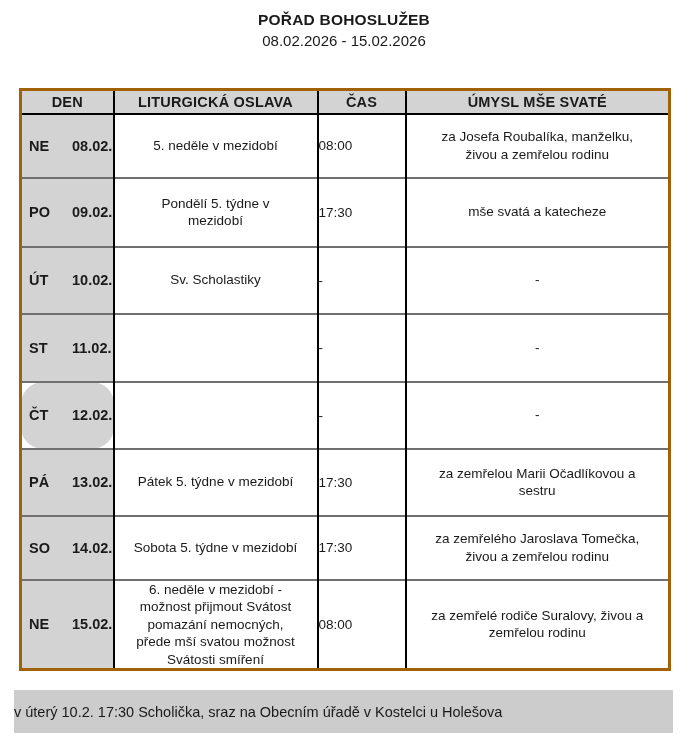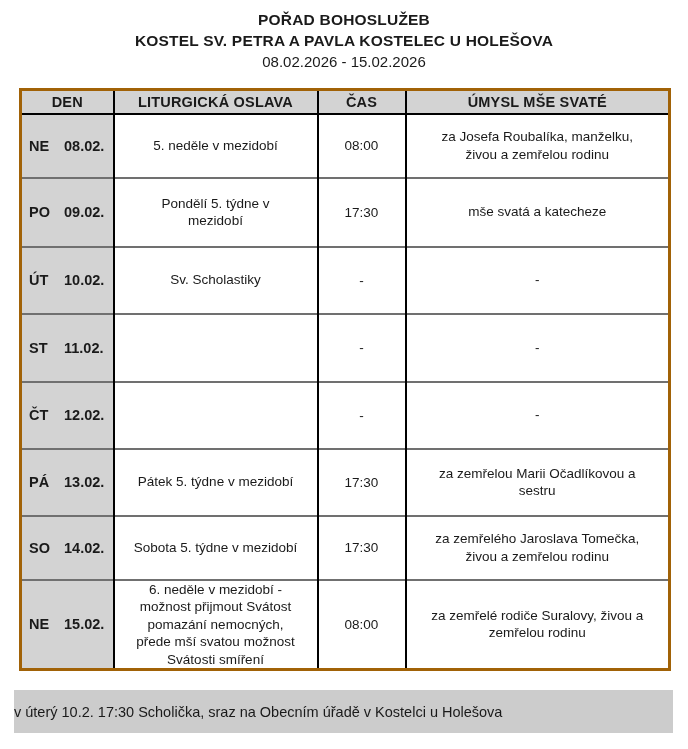--- a/index.html
+++ b/index.html
@@ -72,43 +72,42 @@
     border-top: 2px solid #707070;
   }
   table.schedule td {
     vertical-align: middle;
     height: 66px;
   }
   table.schedule tr.row-0 td { height: 64px; }
   table.schedule tr.row-1 td { height: 69px; }
   table.schedule tr.row-2 td { height: 67px; }
   table.schedule tr.row-3 td { height: 68px; }
-  table.schedule tr.row-4 td { height: 67px; }
+  table.schedule tr.row-4 td { height: 67px; border-radius: 22px; }
   table.schedule tr.row-5 td { height: 67px; }
   table.schedule tr.row-6 td { height: 64px; }
   table.schedule tr.row-7 td { height: 90px; }
 
   td.den {
     background: #d3d3d3;
     font-weight: bold;
     font-size: 14.5px;
     padding-left: 7px;
     white-space: nowrap;
   }
   td.den .abbr { display: inline-block; min-width: 26px; }
-  td.den .date { display: inline-block; margin-left: 9px; text-align: right; }
+  td.den .date { display: inline-block; margin-left: 17px; text-align: right; }
 
   td.oslava, td.umysl {
     text-align: center;
     white-space: pre-line;
     line-height: 17.5px;
     padding: 0 2px;
   }
   td.cas {
-    text-align: center;
     line-height: 17px;
   }
 
   
   .footer-note {
     position: absolute;
     left: 14px;
     top: 690px;
     width: 659px;
     height: 43px;
@@ -118,21 +117,20 @@
     font-size: 14.5px;
   }
 </style>
 </head>
 <body>
 
 <div class="page">
 
   <div class="heading">
     <div class="title">POŘAD BOHOSLUŽEB</div>
-    <div class="subtitle">KOSTEL SV. PETRA A PAVLA KOSTELEC U HOLEŠOVA</div>
     <div class="daterange">08.02.2026 - 15.02.2026</div>
   </div>
 
   <table class="schedule">
     <colgroup>
       <col class="c-den">
         <col class="c-oslava">
         <col class="c-cas">
         <col class="c-umysl">
     </colgroup>

